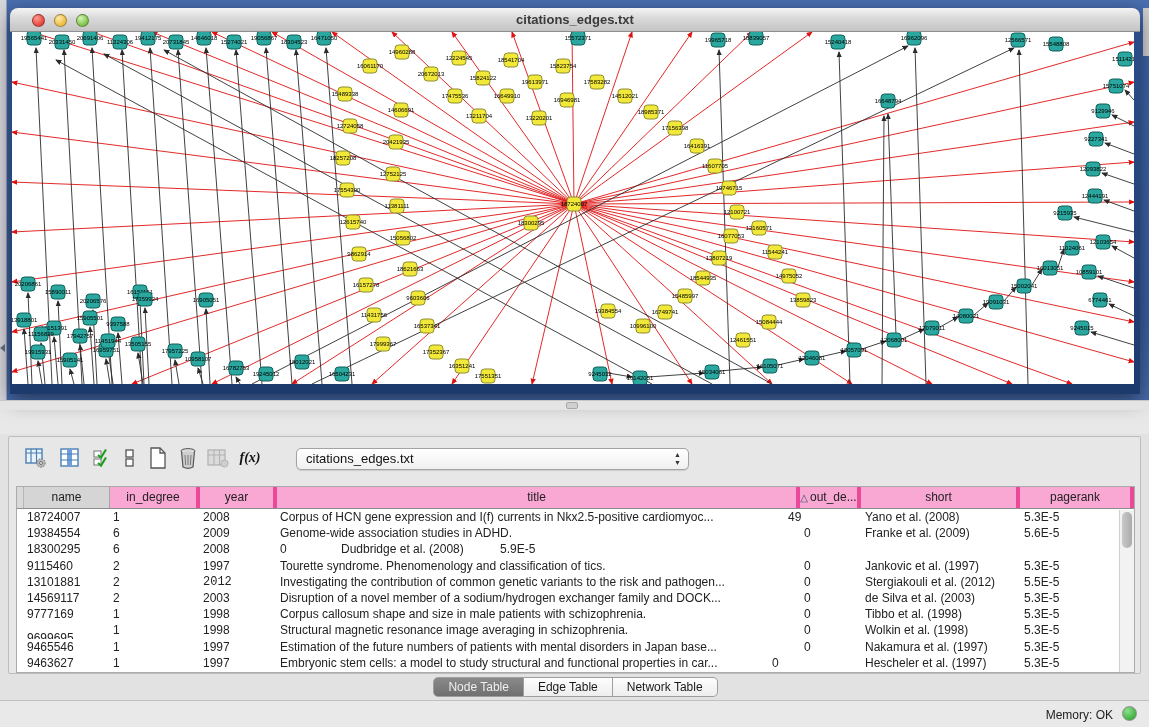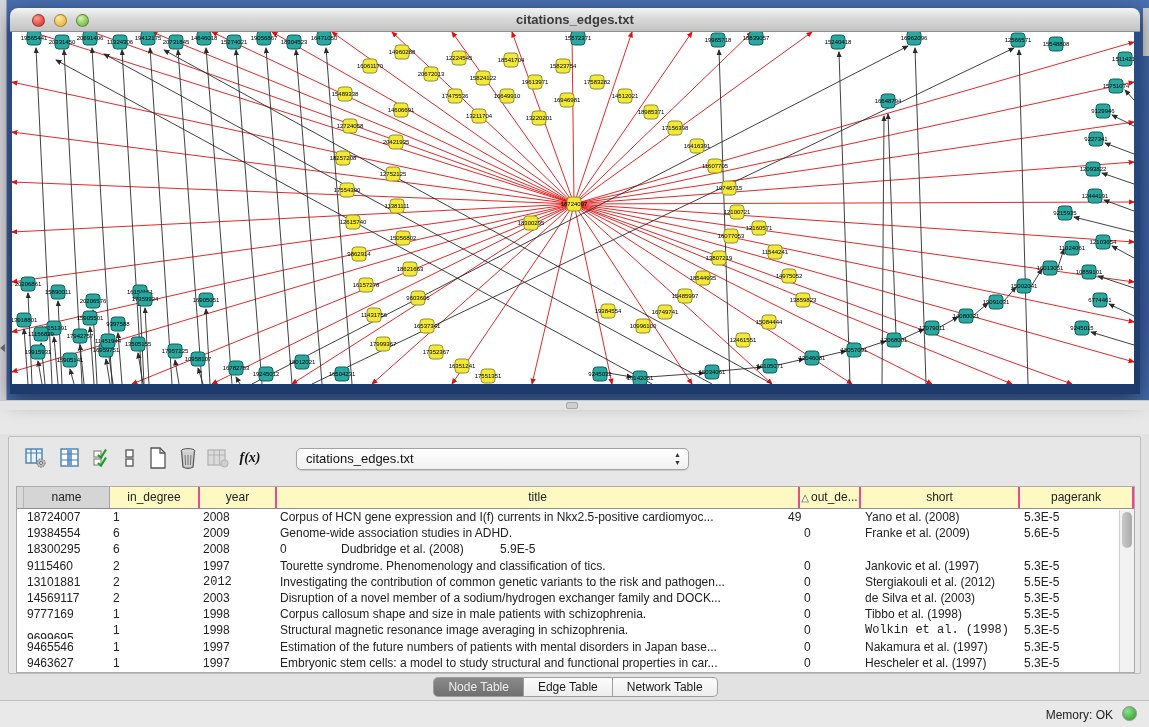--- a/index.html
+++ b/index.html
@@ -51,21 +51,21 @@
   .combo { position:absolute; left:281px; top:3px; width:393px; height:22px; background:linear-gradient(180deg,#ffffff,#f0f0f0);
     border:1px solid #a3a3a3; border-radius:5px; font-size:13px; color:#111; line-height:20px; padding-left:9px; cursor:pointer;
     box-shadow:0 1px 1px rgba(0,0,0,.12); }
   .combo .arrows { position:absolute; right:7px; top:2px; font-size:7px; line-height:8px; color:#333; text-align:center; }
 
   
   .tbl { position:absolute; left:7px; top:49px; width:1119px; height:187px; background:#ffffff; border:1px solid #ababab; overflow:hidden; }
   .thead { display:flex; height:22px; background:#c9e4f3; border-bottom:1px solid #8d8d8d; }
   .thead::before { content:""; width:6px; background:#d9d9d9; border-right:1px solid #aeb7bc; }
   .th { font-size:12px; color:#222; text-align:center; line-height:21px;
-    border-right:2px solid #ec4899; background:#fef9c3; overflow:hidden; white-space:nowrap; }
+    border-right:4px solid #ec4899; background:#f9a8d4; overflow:hidden; white-space:nowrap; }
   .th.th-name { background:#d5d5d5; border-right:1px solid #a5a5a5; }
   .th .sort { font-size:10px; color:#33506a; margin-right:2px; }
   .tbody { background:#fff; }
   .tr { display:flex; height:16.2px; }
   .tr::before { content:""; width:6px; }
   .td { font-size:12px; color:#222; line-height:16px; padding-left:4px;
     overflow:hidden; white-space:nowrap; }
   .vscroll { position:absolute; right:0; top:23px; bottom:0; width:15px; background:#f2f2f2; border-left:1px solid #cfcfcf; }
   .vthumb { position:absolute; left:2px; top:2px; width:10px; height:36px; background:linear-gradient(90deg,#c9c9c9,#ababab); border-radius:6px; }
 
@@ -852,39 +852,39 @@
               <div class="td" style="width: 61px;">0</div>
               <div class="td" style="width: 159px;">Tibbo et al. (1998)</div>
               <div class="td" style="width: 114px;">5.3E-5</div>
             </div>
             <div class="tr">
               <div class="td" style="width: 86px; margin-top: 8px;">9699695</div>
               <div class="td" style="width: 90px;">1</div>
               <div class="td" style="width: 77px;">1998</div>
               <div class="td" style="flex: 1 1 0%;">Structural magnetic resonance image averaging in schizophrenia.</div>
               <div class="td" style="width: 61px;">0</div>
-              <div class="td" style="width: 159px; font-family: Liberation Mono, monospace;">Wolkin et al. (1998)</div>
+              <div class="td" style="width: 159px;">Wolkin et al. (1998)</div>
               <div class="td" style="width: 114px;">5.3E-5</div>
             </div>
             <div class="tr">
               <div class="td" style="width: 86px;">9465546</div>
               <div class="td" style="width: 90px;">1</div>
               <div class="td" style="width: 77px;">1997</div>
               <div class="td" style="flex: 1 1 0%;">Estimation of the future numbers of patients with mental disorders in Japan base...</div>
               <div class="td" style="width: 61px;">0</div>
               <div class="td" style="width: 159px;">Nakamura et al. (1997)</div>
               <div class="td" style="width: 114px;">5.3E-5</div>
             </div>
             <div class="tr">
               <div class="td" style="width: 86px;">9463627</div>
               <div class="td" style="width: 90px;">1</div>
               <div class="td" style="width: 77px;">1997</div>
               <div class="td" style="flex: 1 1 0%;">Embryonic stem cells: a model to study structural and functional properties in car...</div>
               <div class="td" style="width: 61px;">0</div>
-              <div class="td" style="width: 159px;">Hescheler et al. (1997)</div>
+              <div class="td" style="width: 159px; margin-left: 32px;">Hescheler et al. (1997)</div>
               <div class="td" style="width: 114px;">5.3E-5</div>
             </div>
           </div>
         <div class="vscroll">
           <div class="vthumb"></div>
         </div>
       </div>
 
       <div class="tabbar" id="tabBar">
           <div class="seg sel">Node Table</div>

